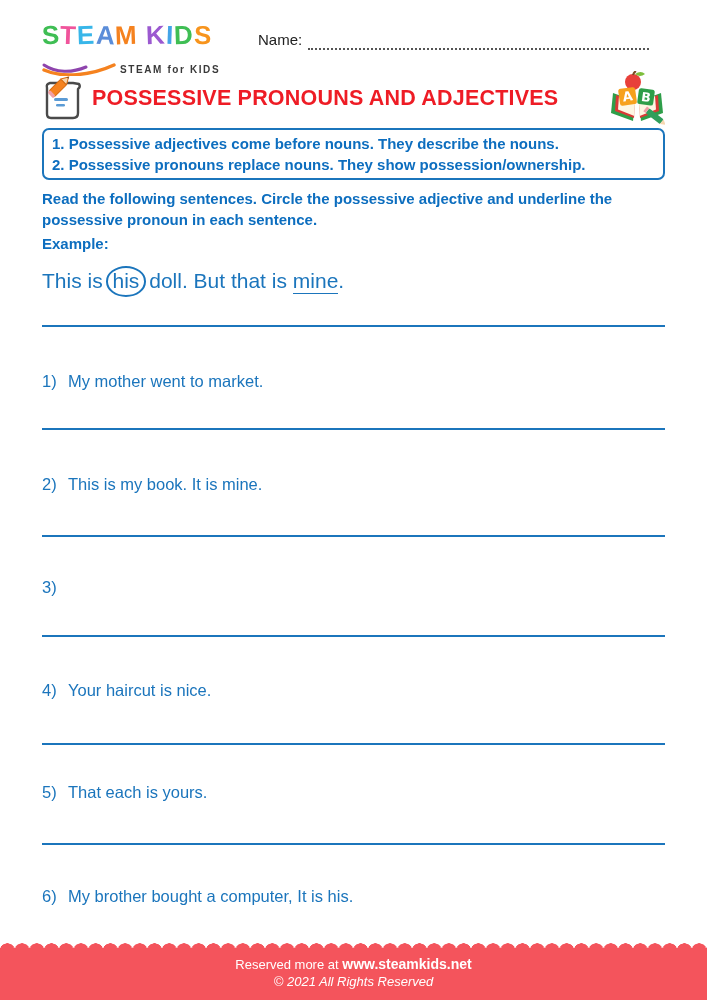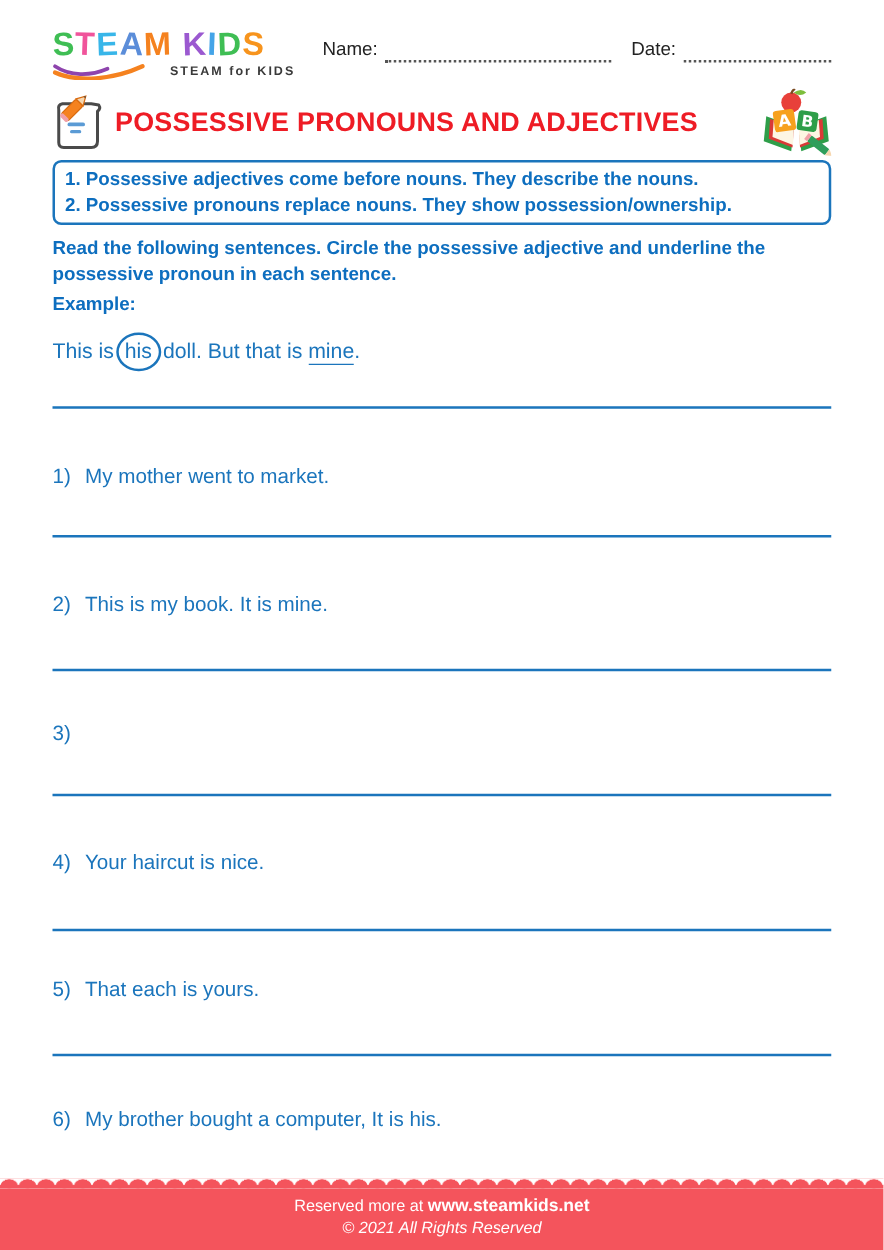--- a/index.html
+++ b/index.html
@@ -12,21 +12,21 @@
     box-sizing:border-box;
     padding:22px 42px 0 42px;
     overflow:hidden;
   }
   
   .header{display:flex;align-items:flex-start;height:42px;}
   .logo{width:216px;flex:0 0 auto;}
   .logo-letters{font-weight:800;font-size:26px;line-height:26px;letter-spacing:1px;}
   .logo-ch{display:inline-block;white-space:pre;transform:rotate(-2deg);}
   .logo-ch:nth-child(even){transform:rotate(2deg);}
-  .logo-sub{display:flex;align-items:center;margin-top:3px;gap:16px;}
+  .logo-sub{display:flex;align-items:center;margin-top:15px;}
   .logo-subtitle{font-size:10px;font-weight:700;color:#3a3a3a;letter-spacing:1.6px;margin-left:4px;}
   .hfield{display:flex;align-items:flex-end;font-size:15px;color:#222;}
   .hfield .lbl{margin-right:6px;line-height:20px;}
   .writeline{border-bottom:2px dotted #555;height:16px;}
   .name-field{flex:1 1 auto;margin-top:8px;margin-right:16px;text-align:center;}
   .name-field .writeline{flex:1 1 auto;}
   .date-field{flex:0 0 160px;margin-top:8px;}
   .date-field .writeline{flex:1 1 auto;}
   
   .title-row{display:flex;align-items:center;margin-top:6px;height:56px;}
@@ -43,21 +43,21 @@
   .rules-box div{white-space:nowrap;}
   
   .instructions{
     margin-top:8px;max-width:614px;
     color:#0d6ebf;font-weight:700;font-size:15px;line-height:21px;
   }
   .example-label{margin-top:3px;color:#0d6ebf;font-weight:700;font-size:15px;line-height:21px;}
   
   .example-sentence{
     position:absolute;left:42px;top:266px;
-    color:#1b75bc;font-size:17px;line-height:24px;
+    color:#1b75bc;font-size:21px;line-height:24px;
   }
   .circled{
     display:inline-block;border:2px solid #1b75bc;border-radius:50%;
     padding:1px 5px 2px 5px;margin:0 -3px;
   }
   .underlined{border-bottom:1.5px solid #1b75bc;padding-bottom:1px;}
   .answer-line{position:absolute;left:42px;right:42px;border-top:2px solid #1b75bc;}
   .exercise{
     position:absolute;left:42px;display:flex;
     color:#1b75bc;font-size:16.5px;line-height:23px;
@@ -90,24 +90,20 @@
           <svg width="74" height="13" viewBox="0 0 74 13">
             <path d="M2 2 C 14 10, 30 10, 44 4" stroke="#8e44ad" stroke-width="3" fill="none" stroke-linecap="round"></path>
             <path d="M2 7 C 20 15, 48 13, 72 2" stroke="#f5821f" stroke-width="3.4" fill="none" stroke-linecap="round"></path>
           </svg>
         </span>
         <span class="logo-subtitle">STEAM for KIDS</span>
       </div>
     </div>
     <div class="hfield name-field">
       <span class="lbl">Name:</span>
-      <div class="writeline"></div>
-    </div>
-    <div class="hfield date-field">
-      <span class="lbl">Date:</span>
       <div class="writeline"></div>
     </div>
   </div>
 
   <div class="title-row">
     <span>
       <svg width="44" height="46" viewBox="0 0 44 46">
         <path d="M8 8 q-4 1 -3 5 l0 26 q0 4 4 4 l22 0 q5 0 5 -5 l0 -24 q3 -2 1 -5 l-6 -1 z" fill="#ffffff" stroke="#4a4a4a" stroke-width="2.4" stroke-linejoin="round"></path>
         <rect x="12" y="23" width="14" height="3" rx="1.5" fill="#5b9bd5"></rect>
         <rect x="14" y="29" width="9" height="2.6" rx="1.3" fill="#5b9bd5"></rect>

